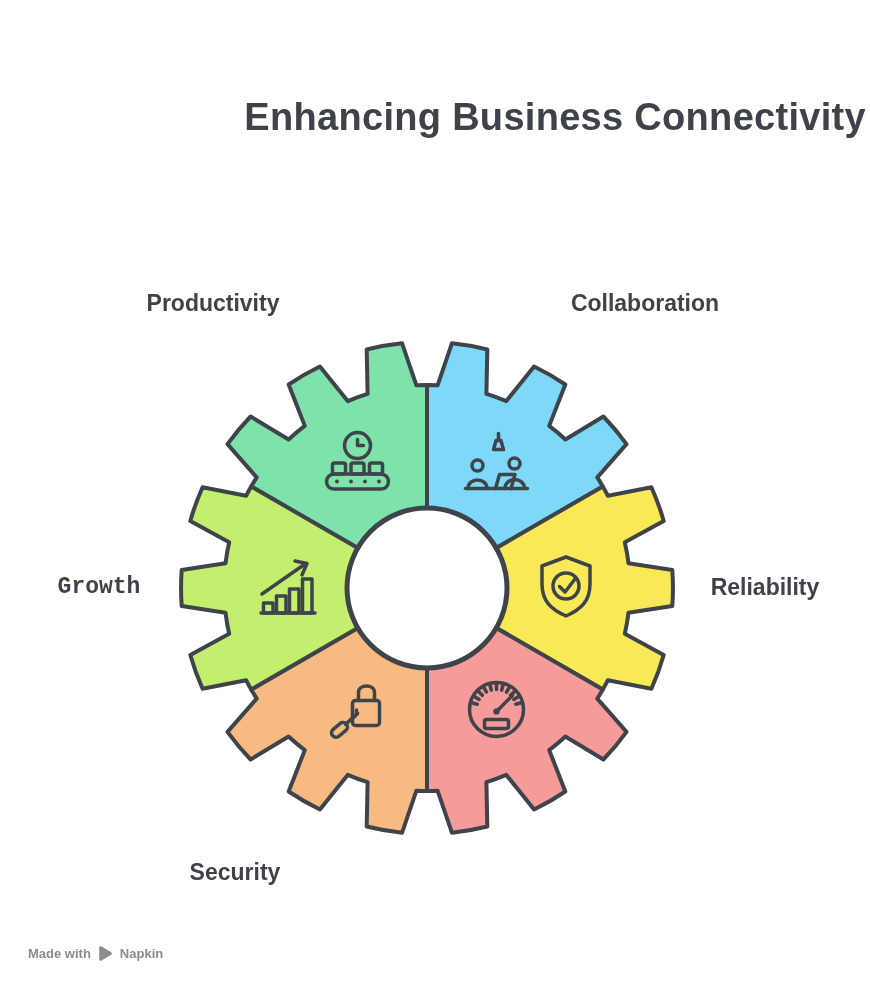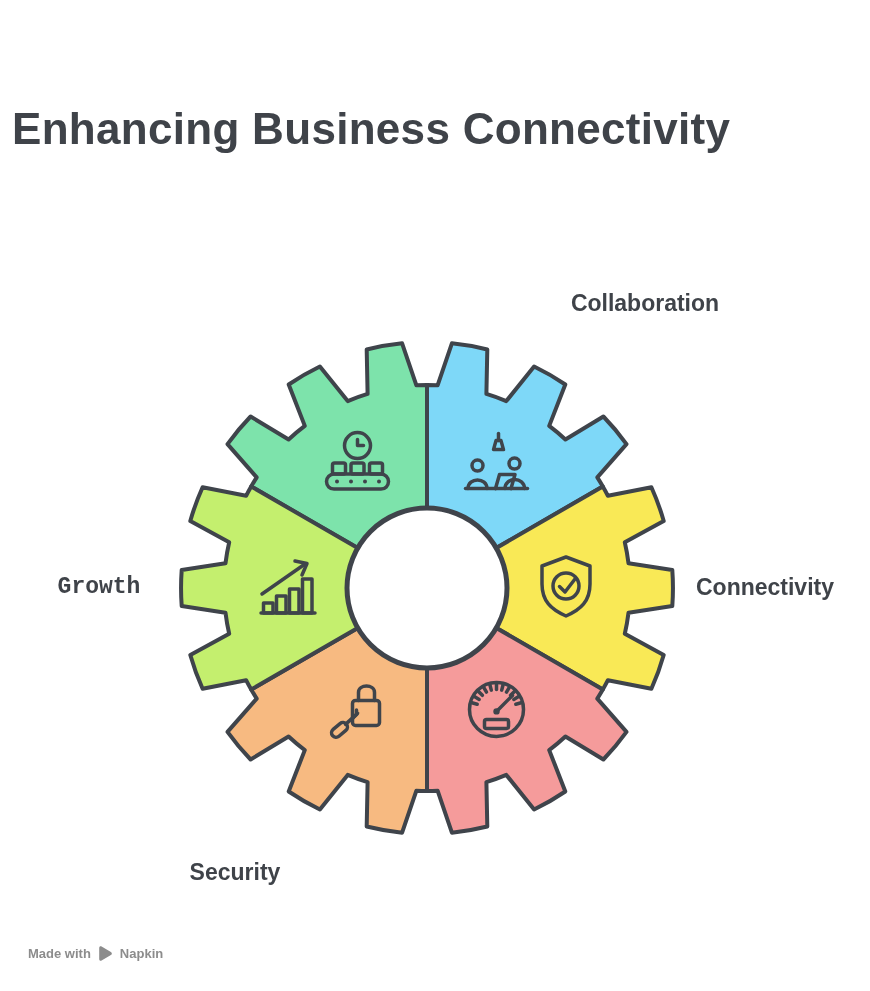--- a/index.html
+++ b/index.html
@@ -1,19 +1,19 @@
 <!DOCTYPE html>
 <html><head>
 <meta charset="utf-8">
 <style>
   html,body{margin:0;padding:0;background:#fff;}
   .page{position:relative;width:870px;height:991px;background:#ffffff;
         font-family:"Liberation Sans",sans-serif;overflow:hidden;}
-  .title{position:absolute;left:0;right:0;top:92px;text-align:left;
-         font-size:44px;font-weight:700;color:#3F4349;letter-spacing:.3px;margin:12px;}
+  .title{position:absolute;left:0;right:0;top:92px;text-align:right;
+         font-size:38px;font-weight:700;color:#3F4349;letter-spacing:.3px;margin:4px;}
   .gear-svg{position:absolute;left:0;top:0;width:870px;height:991px;}
   .seg-label{position:absolute;transform:translate(-50%,-50%);font-size:23px;
              font-weight:700;color:#3F4349;white-space:nowrap;}
   .pos-productivity{left:213px;top:303px;}
   .pos-collaboration{left:645px;top:303px;}
   .pos-reliability{left:765px;top:587px;}
   .pos-performance{left:644px;top:872px;}
   .pos-security{left:235px;top:872px;}
   .pos-growth{left:99px;top:587px;font-family:Liberation Mono, monospace;}
   .footer{position:absolute;left:28px;top:945px;display:flex;align-items:center;
@@ -92,22 +92,23 @@
         <path d="M11 63 H65"></path>
         <rect x="13.5" y="53" width="9.5" height="10"></rect>
         <rect x="26.5" y="46" width="9.5" height="17"></rect>
         <rect x="39.5" y="39" width="9.5" height="24"></rect>
         <rect x="52.5" y="29" width="9.5" height="34"></rect>
         <path d="M12 44 L55 14"></path>
         <path d="M45 11 L57 13.5 L52 25"></path>
       </g>
     </svg>
 
+  <div class="seg-label pos-productivity">Productivity</div>
   <div class="seg-label pos-collaboration">Collaboration</div>
-  <div class="seg-label pos-reliability">Connectivity</div>
+  <div class="seg-label pos-reliability">Reliability</div>
   <div class="seg-label pos-security">Security</div>
   <div class="seg-label pos-growth">Growth</div>
 
   <div class="footer">
     <span>Made with</span>
     <span class="logo">
       <svg width="15" height="17" viewBox="0 0 15 17">
         <path d="M3.6 1.6 C2.3 0.9 1.2 1.6 1.2 3.1 V13.9 C1.2 15.4 2.3 16.1 3.6 15.4 L12.9 10.1 C14.2 9.4 14.2 7.6 12.9 6.9 Z" fill="#8C8C8C"></path>
       </svg>
     </span>

